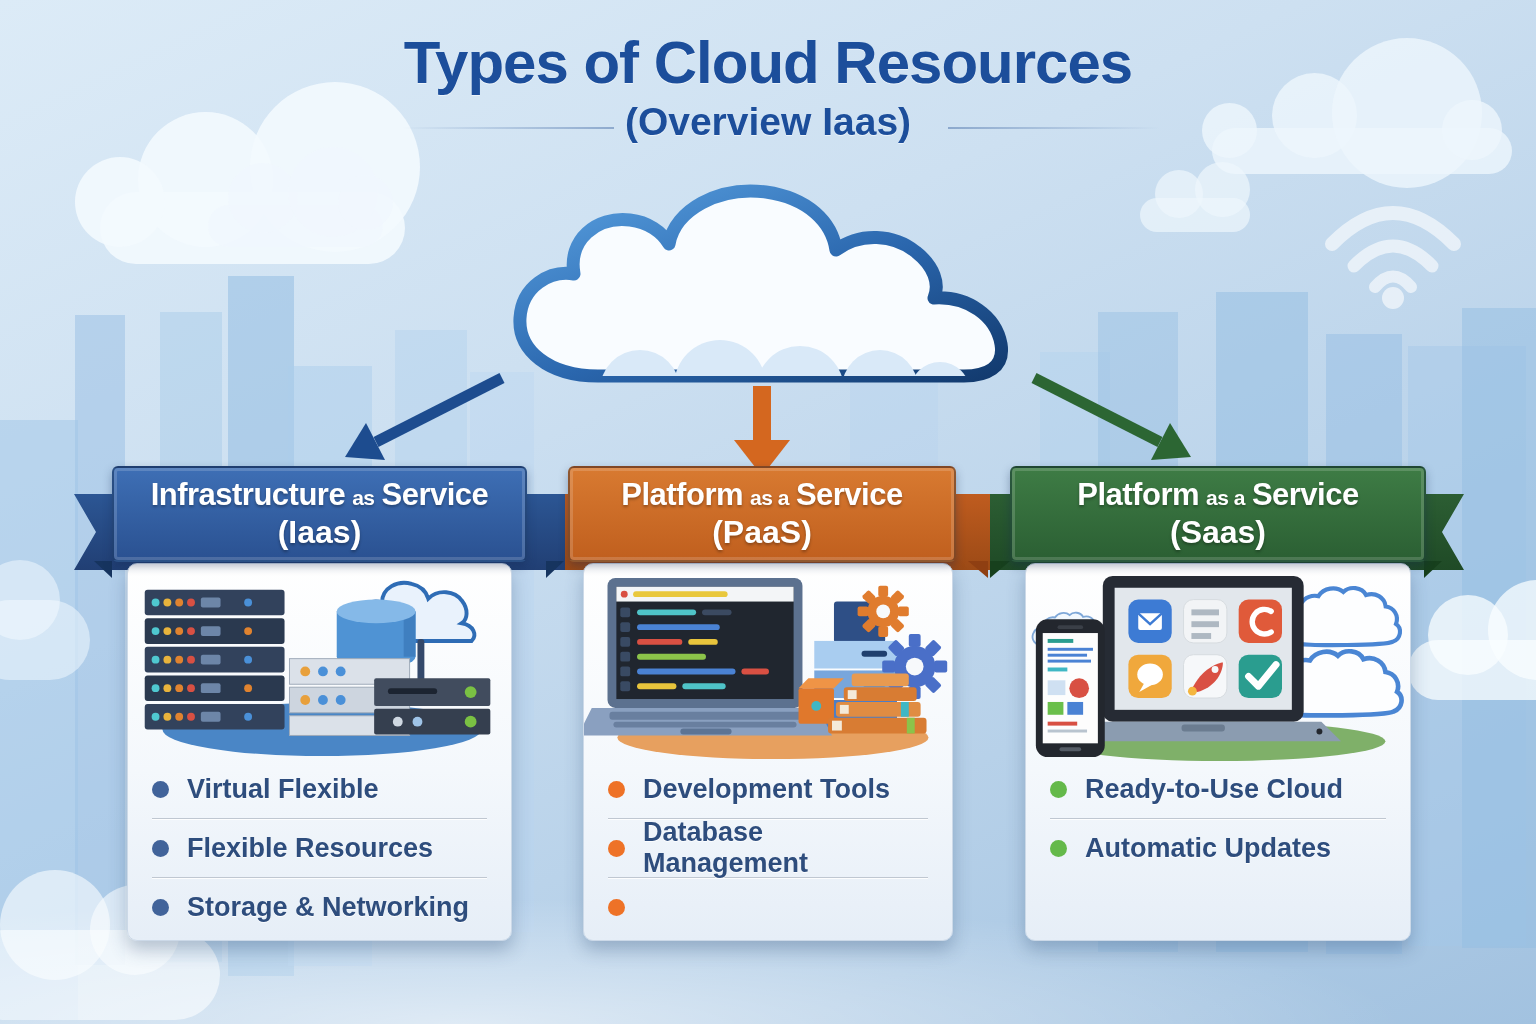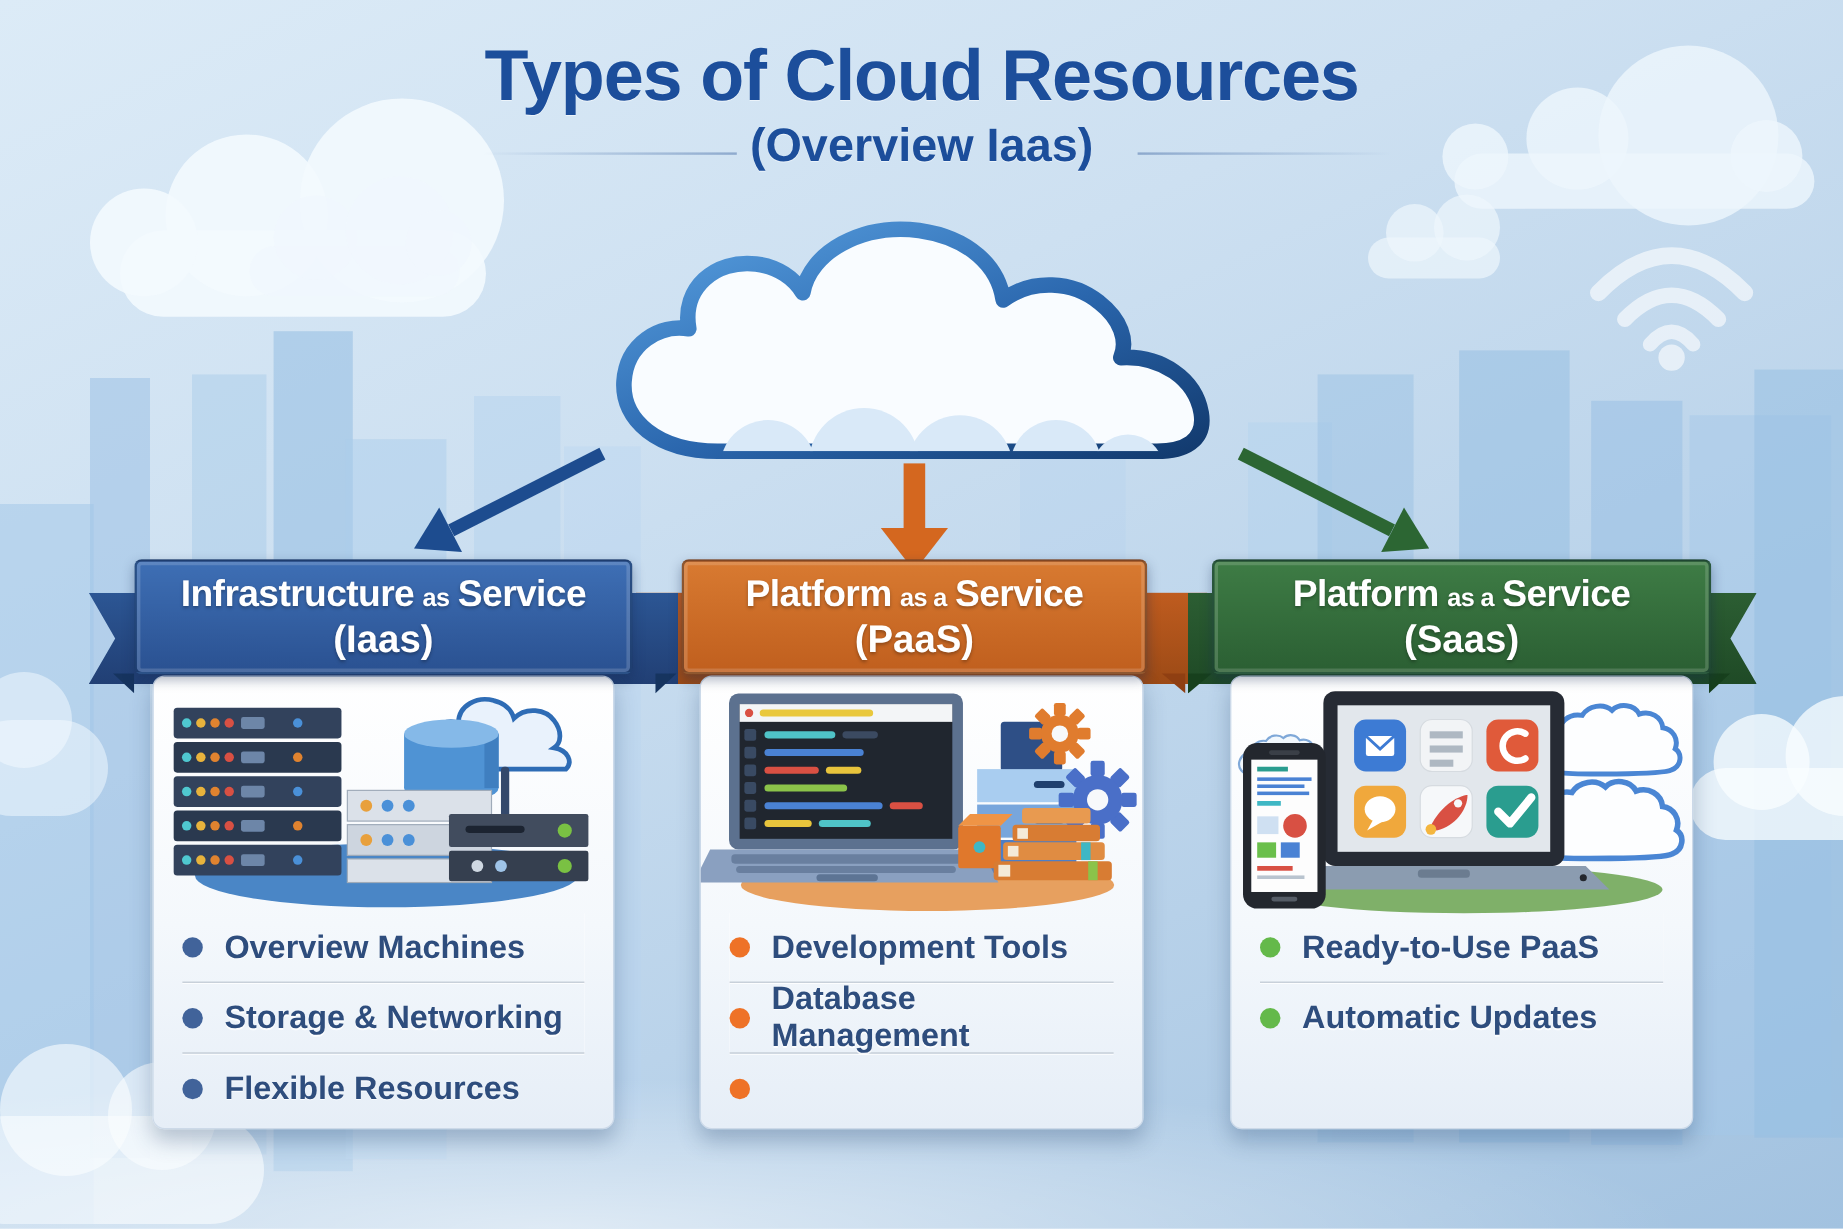--- a/index.html
+++ b/index.html
@@ -270,29 +270,29 @@
         <rect x="262" y="118" width="50" height="6" rx="3" fill="#1c2431"></rect>
         <circle cx="346" cy="122" r="6" fill="#7ac143"></circle>
           <circle cx="346" cy="152" r="6" fill="#7ac143"></circle>
         <circle cx="272" cy="152" r="5" fill="#cfd8e2"></circle>
           <circle cx="292" cy="152" r="5" fill="#9fc4e8"></circle>
       </g>
     </svg>
     <ul class="bullets">
       <li>
           <span class="dot blue"></span>
-          <span>Overview Machines</span>
+          <span>Virtual Flexible</span>
+        </li>
+      <li>
+          <span class="dot blue"></span>
+          <span>Flexible Resources</span>
         </li>
       <li>
           <span class="dot blue"></span>
           <span>Storage &amp; Networking</span>
-        </li>
-      <li>
-          <span class="dot blue"></span>
-          <span>Flexible Resources</span>
         </li>
     </ul>
   </div>
 
   <div class="card c1">
     <svg class="illus" viewBox="0 0 370 195">
       <ellipse cx="190" cy="168" rx="158" ry="22" fill="#e7a05f"></ellipse>
       <g>
         <rect x="252" y="30" width="52" height="42" rx="3" fill="#2e4f86"></rect>
         <rect x="232" y="70" width="84" height="28" fill="#a9cdf0"></rect>
@@ -447,21 +447,21 @@
         <rect x="20" y="132" width="16" height="13" fill="#6abf4b"></rect>
         <rect x="40" y="132" width="16" height="13" fill="#4a82d4"></rect>
         <rect x="20" y="152" width="30" height="4" fill="#d85043"></rect>
         <rect x="20" y="160" width="40" height="3" fill="#b9c4cf"></rect>
         <rect x="32" y="178" width="22" height="4" rx="2" fill="#555c66"></rect>
       </g>
     </svg>
     <ul class="bullets">
       <li>
           <span class="dot green"></span>
-          <span>Ready-to-Use PaaS</span>
+          <span>Ready-to-Use Cloud</span>
         </li>
       <li>
           <span class="dot green"></span>
           <span>Automatic Updates</span>
         </li>
     </ul>
   </div>
 
 </div>
 

